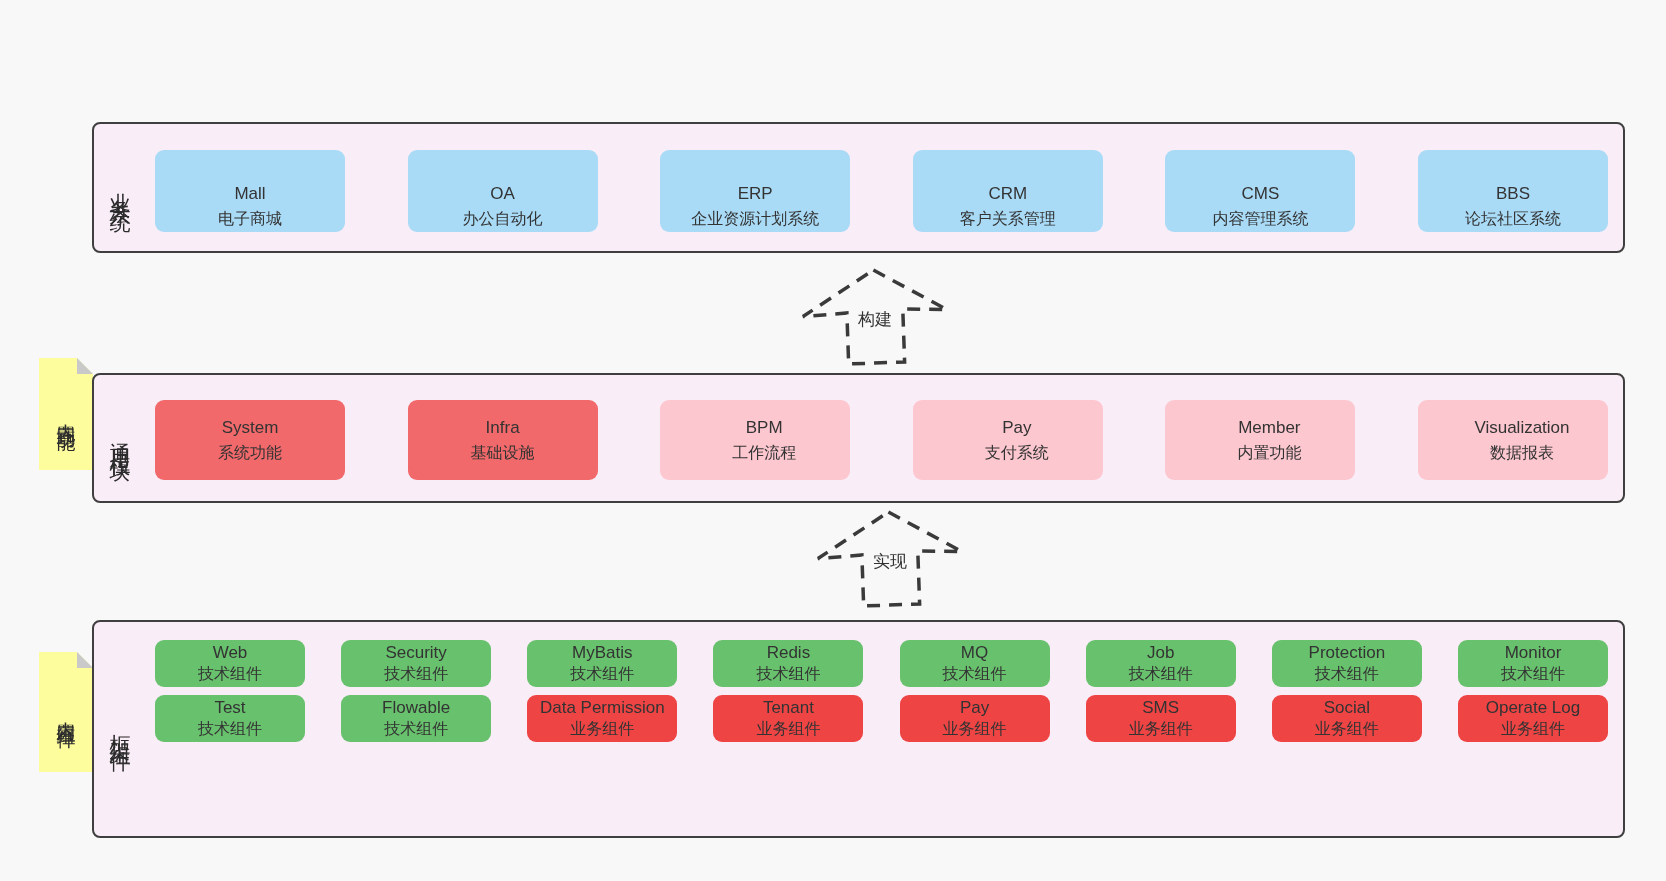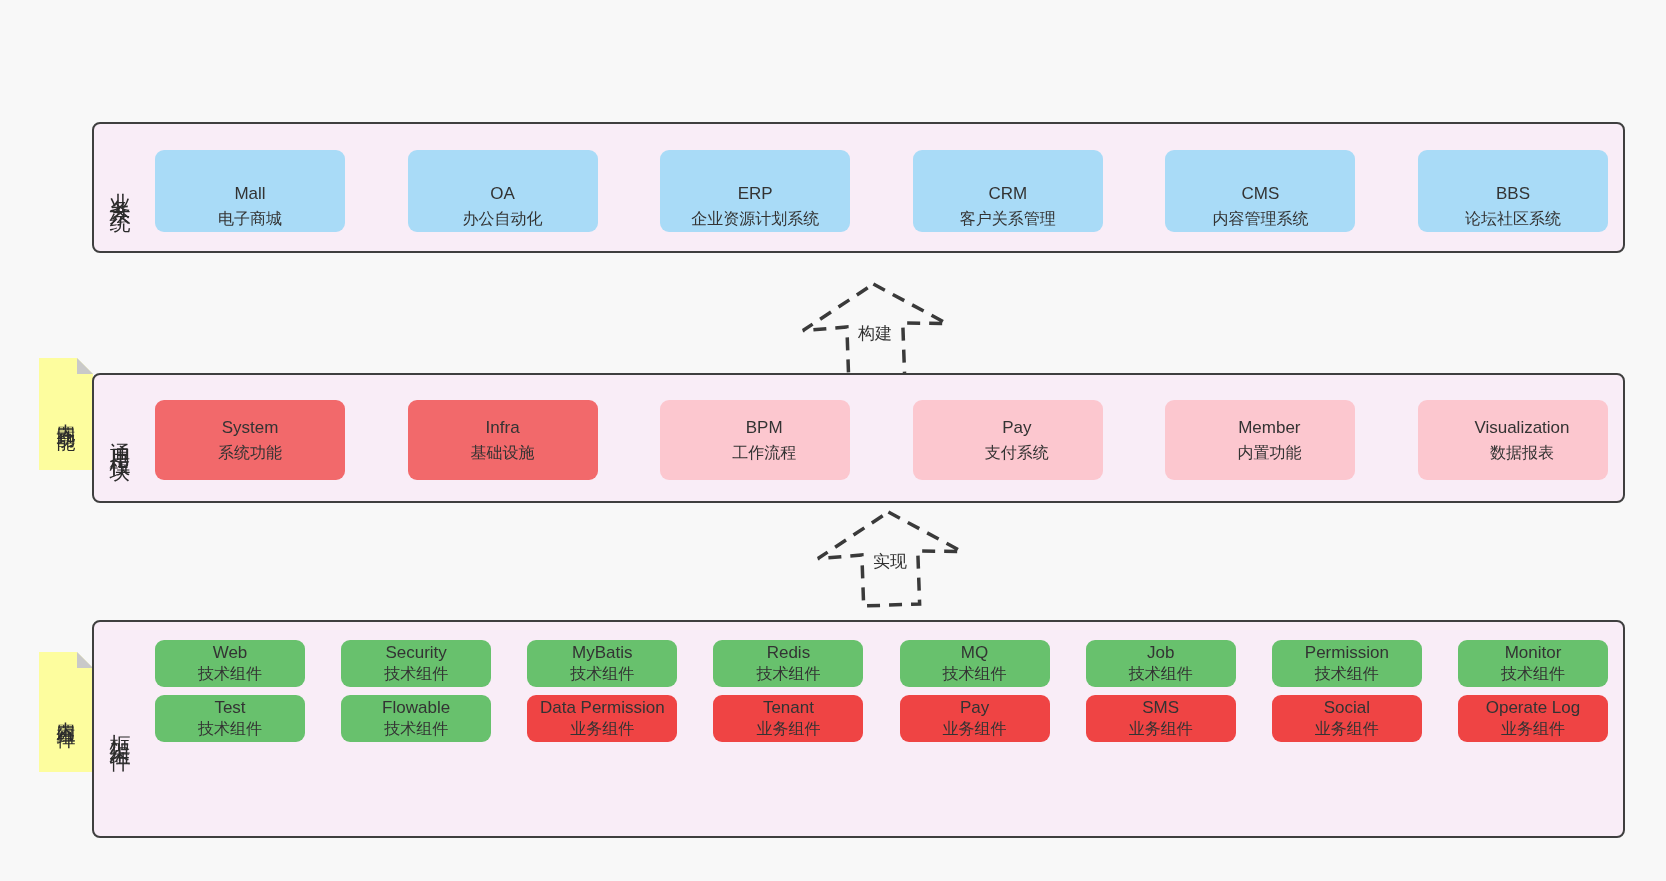--- a/index.html
+++ b/index.html
@@ -145,21 +145,21 @@
         <div class="t">CMS</div>
         <div class="s">内容管理系统</div>
       </div>
       <div class="box blue">
         <div class="t">BBS</div>
         <div class="s">论坛社区系统</div>
       </div>
     </div>
   </section>
 
-  <div class="arrow" style="left:800px;top:280px;">
+  <div class="arrow" style="left:800px;top:266px;">
     <svg viewBox="0 0 150 100">
       <path d="M 75 4 L 147 46 L 103 44 L 103 97 L 47 97 L 47 46 L 3 48 Z" fill="none" stroke="#3a3a3a" stroke-width="3.5" stroke-dasharray="13 9" transform="rotate(-2 75 50)"></path>
     </svg>
     <span class="arrow-label">构建</span>
   </div>
 
   <div class="note note1">
     <span class="note-fold"></span>
     <span class="note-text">内置功能</span>
   </div>
@@ -226,21 +226,21 @@
       </div>
       <div class="box green">
         <div class="t">MQ</div>
         <div class="s">技术组件</div>
       </div>
       <div class="box green">
         <div class="t">Job</div>
         <div class="s">技术组件</div>
       </div>
       <div class="box green">
-        <div class="t">Permission</div>
+        <div class="t">Protection</div>
         <div class="s">技术组件</div>
       </div>
       <div class="box green">
         <div class="t">Monitor</div>
         <div class="s">技术组件</div>
       </div>
 
       <div class="box green">
         <div class="t">Test</div>
         <div class="s">技术组件</div>

